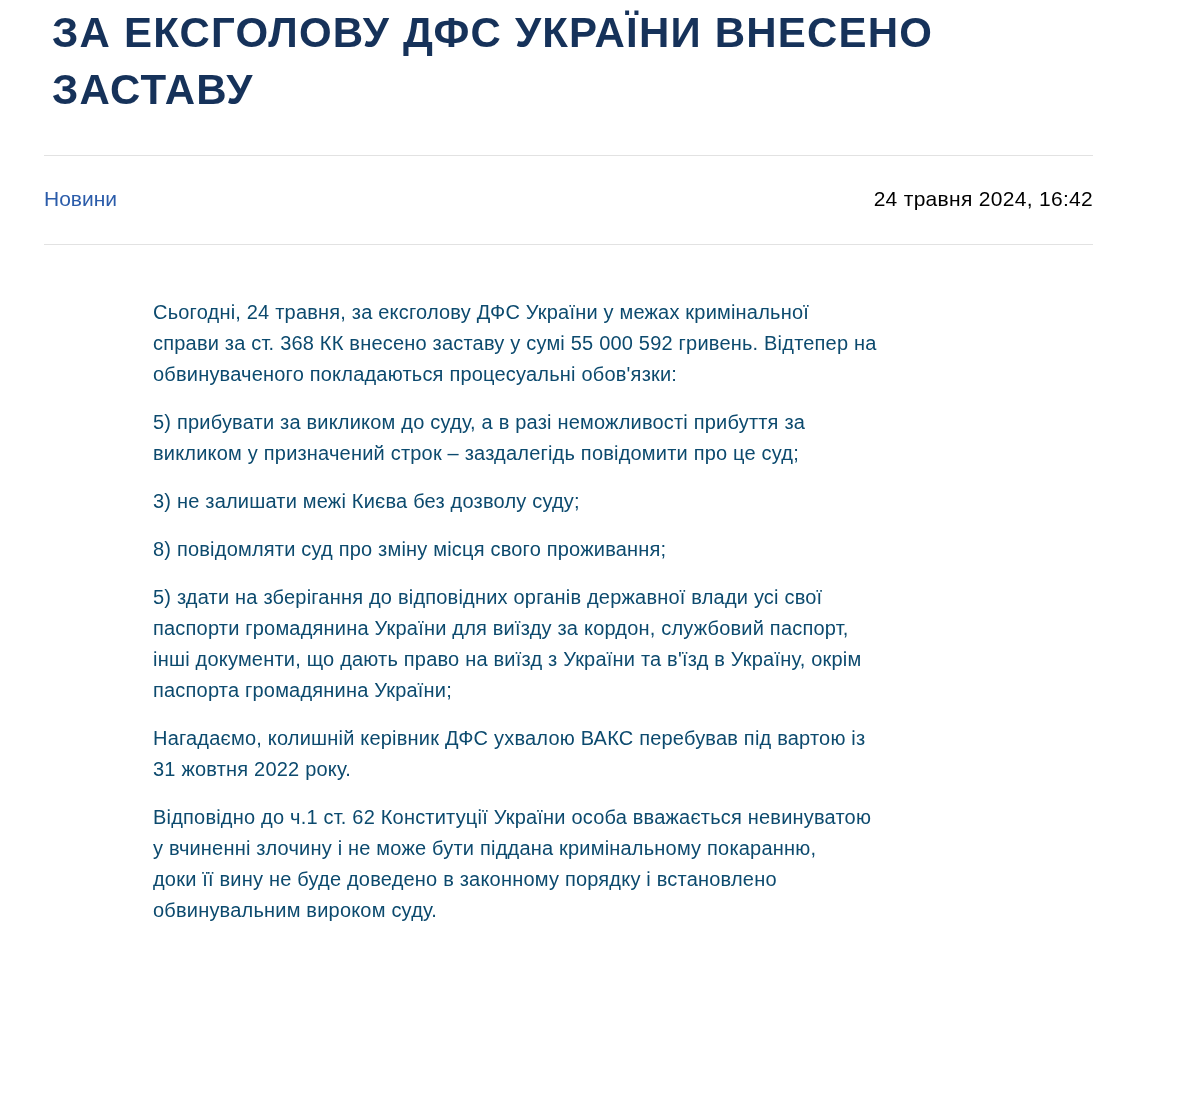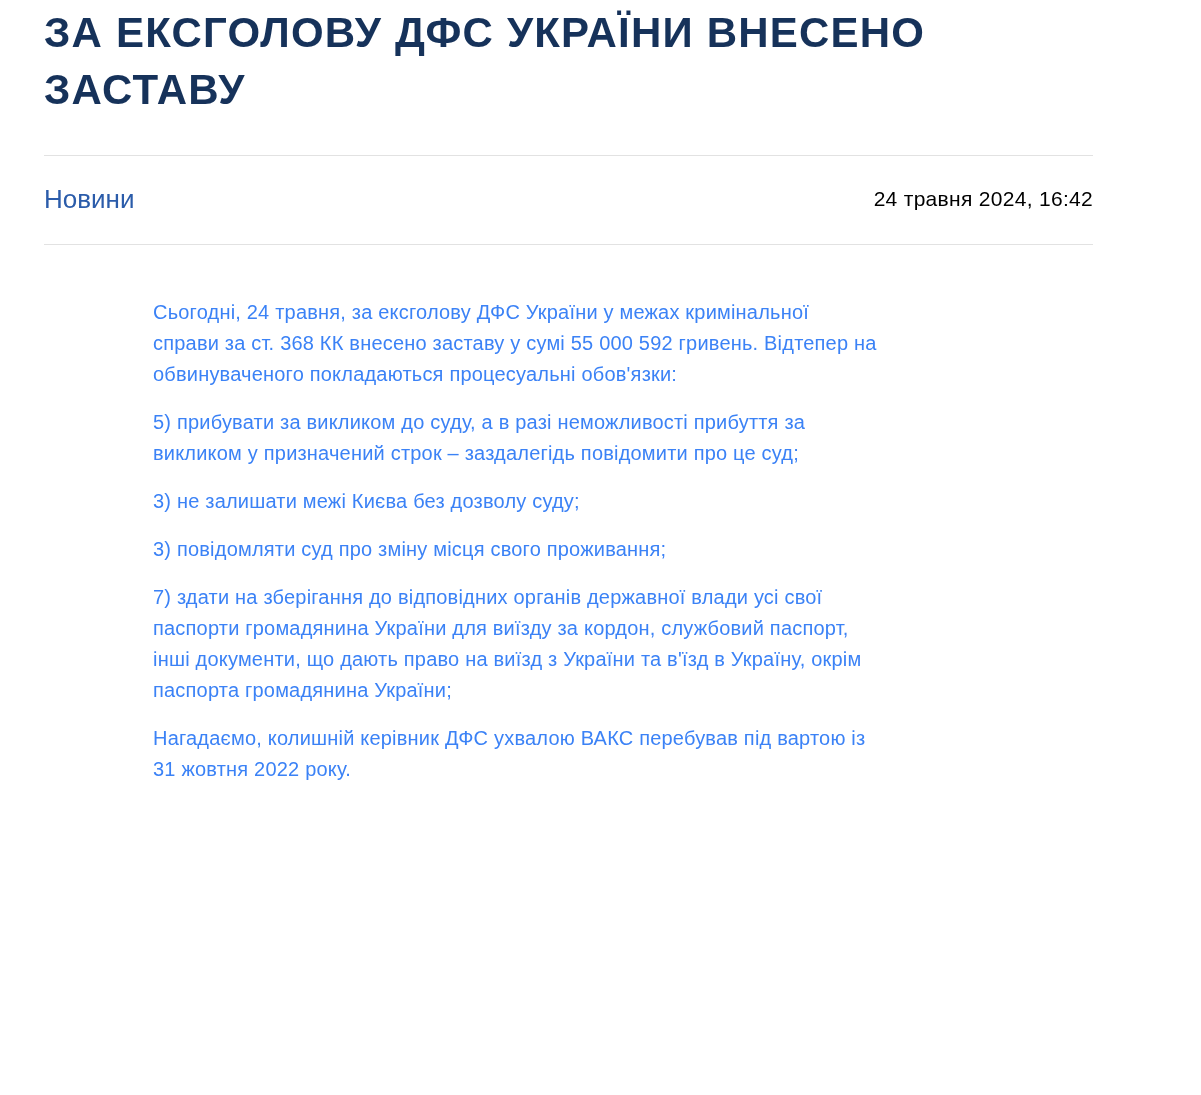--- a/index.html
+++ b/index.html
@@ -13,21 +13,21 @@
     min-height: 1095px;
     background: #ffffff;
     box-sizing: border-box;
     overflow: hidden;
   }
   .container {
     margin-left: 44px;
     width: 1049px; 
   }
   .title {
-    margin: 4px 0 0 0;
+    margin: 4px 0 0 8px;
     font-size: 42px;
     line-height: 57px;
     font-weight: 700;
     letter-spacing: 1.2px;
     color: #16325a;
     white-space: pre-line;
     text-transform: uppercase;
   }
   .divider {
     border: none;
@@ -35,42 +35,42 @@
     margin: 0;
   }
   .divider-top { margin-top: 37px; }
   .meta-row {
     display: flex;
     justify-content: space-between;
     align-items: center;
     padding: 31px 0 33px 0;
   }
   .category-link {
-    font-size: 26px;
+    font-size: 21px;
     line-height: 24px;
     color: #2b5caa;
     text-decoration: none;
     cursor: pointer;
   }
   .publish-date {
     font-size: 21px;
     line-height: 24px;
     color: #000000;
     letter-spacing: 0.3px;
   }
   .article-body {
     padding: 52px 0 20px 109px; 
     width: 860px;
   }
   .para {
     margin: 0 0 17px 0;
     font-size: 20px;
     line-height: 31px;
     letter-spacing: 0.2px;
-    color: #3b82f6;
+    color: #0c4a6e;
     white-space: pre-line;
   }
   .para:last-child { margin-bottom: 0; }
 </style>
 </head>
 <body>
 
 <div class="page">
   <div class="container">
 
@@ -86,23 +86,27 @@
 
     <hr class="divider">
 
     <div class="article-body">
         <p class="para">Сьогодні, 24 травня, за ексголову ДФС України у межах кримінальної
 справи за ст. 368 КК внесено заставу у сумі 55 000 592 гривень. Відтепер на
 обвинуваченого покладаються процесуальні обов'язки:</p>
         <p class="para">5) прибувати за викликом до суду, а в разі неможливості прибуття за
 викликом у призначений строк – заздалегідь повідомити про це суд;</p>
         <p class="para">3) не залишати межі Києва без дозволу суду;</p>
-        <p class="para">3) повідомляти суд про зміну місця свого проживання;</p>
-        <p class="para">7) здати на зберігання до відповідних органів державної влади усі свої
+        <p class="para">8) повідомляти суд про зміну місця свого проживання;</p>
+        <p class="para">5) здати на зберігання до відповідних органів державної влади усі свої
 паспорти громадянина України для виїзду за кордон, службовий паспорт,
 інші документи, що дають право на виїзд з України та в'їзд в Україну, окрім
 паспорта громадянина України;</p>
         <p class="para">Нагадаємо, колишній керівник ДФС ухвалою ВАКС перебував під вартою із
 31 жовтня 2022 року.</p>
+        <p class="para">Відповідно до ч.1 ст. 62 Конституції України особа вважається невинуватою
+у вчиненні злочину і не може бути піддана кримінальному покаранню,
+доки її вину не буде доведено в законному порядку і встановлено
+обвинувальним вироком суду.</p>
       </div>
 
   </div>
 </div>
 
 </body></html>

